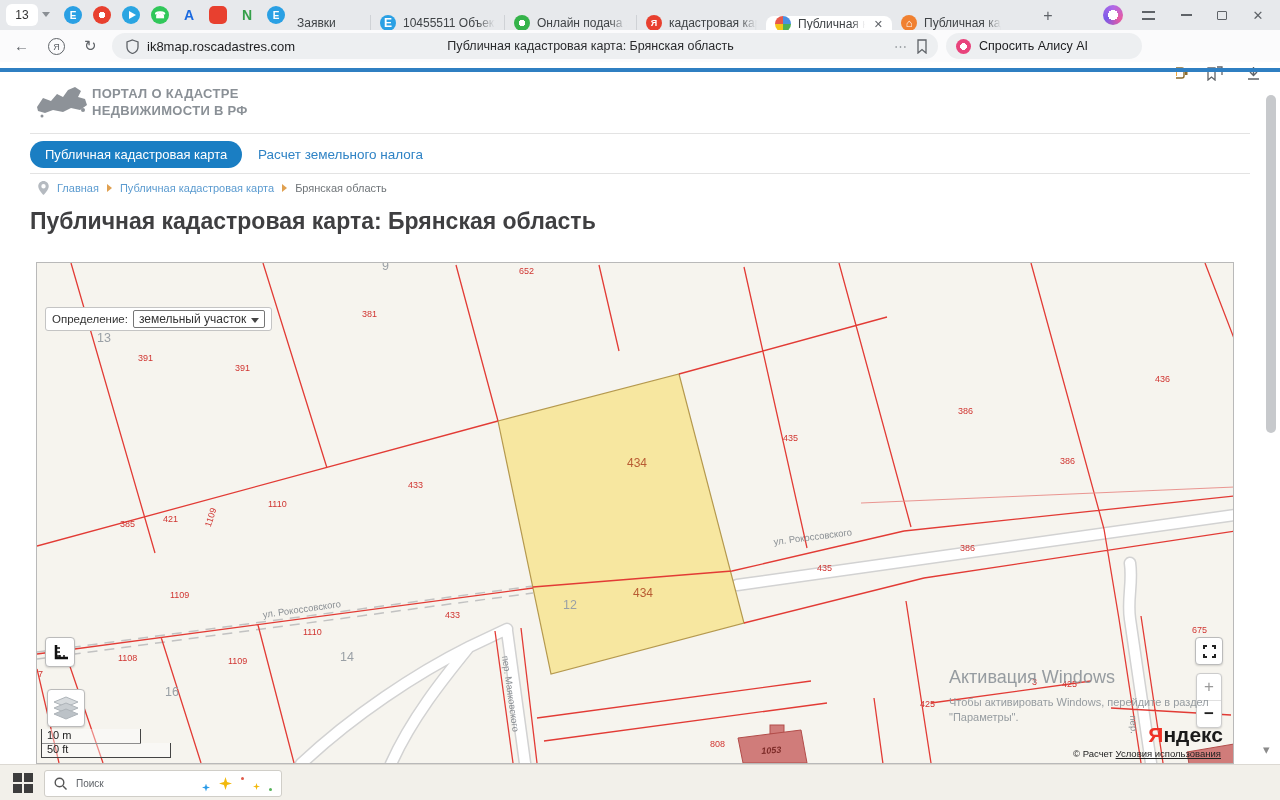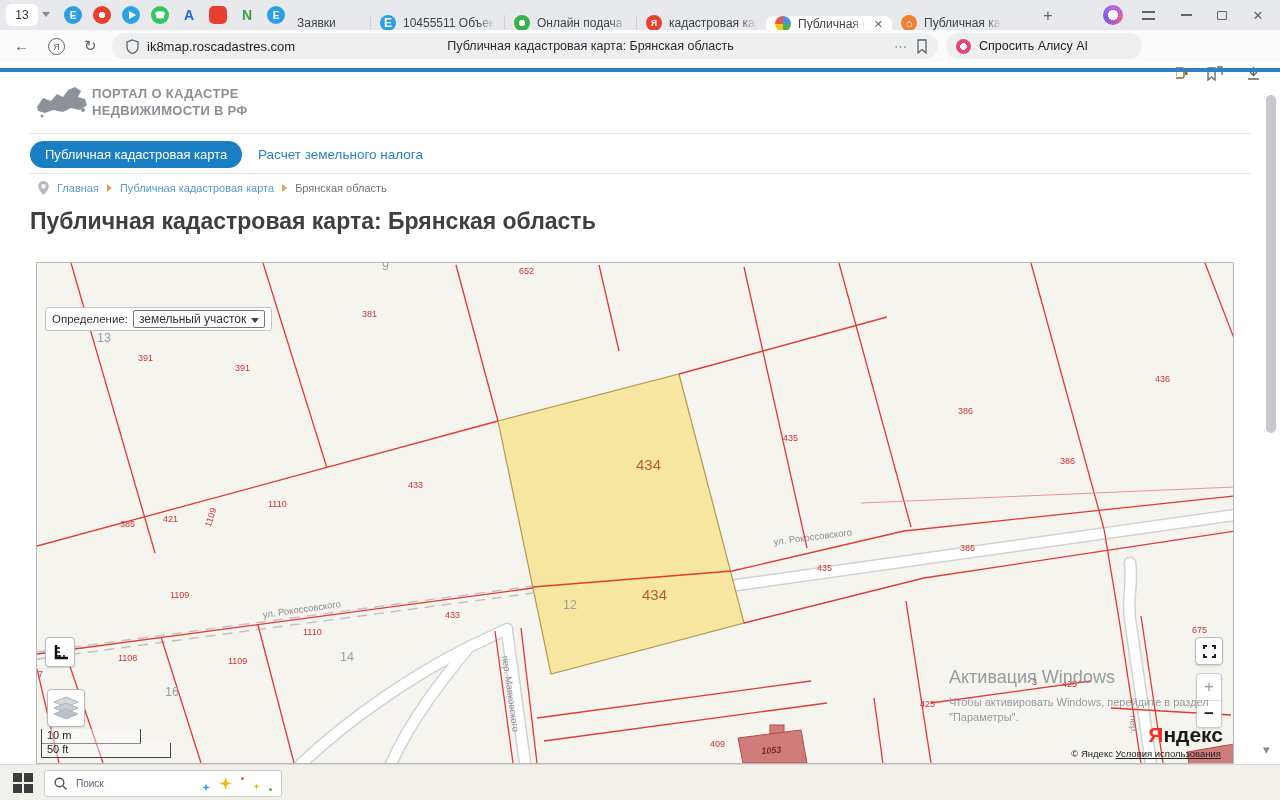--- a/index.html
+++ b/index.html
@@ -86,21 +86,21 @@
   #h1 { left:30px; top:146px; font-size:23px; font-weight:bold; color:#3f3f41; }
 
   
   #map { left:36px; top:200px; width:1198px; height:502px; background:#f6f4ee;
          border:1px solid #b9b9b9; overflow:hidden; }
   #mapsvg { left:0; top:0; }
   #etagi { left:450px; top:70px; font-size:125px; font-weight:bold; color:rgba(255,255,255,.6);
            letter-spacing:3px; pointer-events:none; }
   .ml { position:absolute; white-space:nowrap; transform-origin:left top; }
   .ml.red { color:#d03531; font-size:9px; }
-  .ml.red434 { color:#b85c33; font-size:15px;margin-left:9px; }
+  .ml.red434 { color:#b85c33; font-size:12px; }
   .ml.big { color:#9aa0a6; font-size:12.5px; }
   .ml.street { color:#8a8f94; font-size:9.5px; }
   .ml.bld { color:#7d2b28; font-size:9px; font-style:italic; font-weight:bold; }
   #searchpanel { left:10px; top:10px; width:222px; height:31px; background:#fff;
                  border:1px solid #9e9e9e; display:flex; align-items:center; padding:0 5px; gap:6px; }
   #kadinput { width:148px; height:21px; border:1px solid #8a8a8a; font-size:12.5px; padding:0 5px;
               font-family:"Liberation Sans",sans-serif; }
   #findbtn { width:55px; height:22px; background:#1478bd; color:#fff; border:none; border-radius:3px;
              font-size:12.5px; font-family:"Liberation Sans",sans-serif; }
   #defbox { left:8px; top:44px; height:24px; background:#fff; border:1px solid #c4c4c4; border-radius:3px;
@@ -314,21 +314,21 @@
         <span class="ml red" style="left: 133px; top: 327px;">1109</span>
         <span class="ml red" style="left: 81px; top: 390px;">1108</span>
         <span class="ml red" style="left: 191px; top: 393px;">1109</span>
         <span class="ml big" style="left: 128px; top: 422px;">16</span>
         <span class="ml big" style="left: 303px; top: 387px;">14</span>
         <span class="ml red" style="left: 1px; top: 406px;">7</span>
         <span class="ml red" style="left: 1155px; top: 362px;">675</span>
         <span class="ml red" style="left: 883px; top: 436px;">425</span>
         <span class="ml red" style="left: 995px; top: 414px;">3</span>
         <span class="ml red" style="left: 1025px; top: 416px;">425</span>
-        <span class="ml red" style="left: 673px; top: 476px;">409</span>
+        <span class="ml red" style="left: 673px; top: 476px;">808</span>
         <span class="ml bld" style="left: 724px; top: 483px; transform: rotate(-4deg);">1053</span>
         <span class="ml street" style="left: 225px; top: 346px; transform: rotate(-8deg);">ул. Рокоссовского</span>
         <span class="ml street" style="left: 736px; top: 273px; transform: rotate(-7deg);">ул. Рокоссовского</span>
         <span class="ml street" style="left: 474px; top: 392px; transform: rotate(82deg);">пер. Маяковского</span>
         <span class="ml street" style="left: 1102px; top: 452px; transform: rotate(87deg);">пер.</span>
       </div>
 
     <div class="abs" id="defbox">
       <span>Определение:</span>
       <span id="defsel">земельный участок</span>
@@ -362,21 +362,21 @@
       <div id="zminus">−</div>
     </div>
 
     <div class="abs" id="activation">
       <div id="act1">Активация Windows</div>
       <div id="act2">Чтобы активировать Windows, перейдите в раздел</div>
       <div id="act3">"Параметры".</div>
     </div>
     <div class="abs" id="ylogo"><span class="ya">Я</span><span class="rest">ндекс</span></div>
     <div class="abs" id="attribution">
-      <span>© Яндекс</span>
+      <span>© Расчет</span>
       <span class="terms">Условия использования</span>
     </div>
   </div>
 </div>
 
 <div class="abs" id="scrollthumb"></div>
 <div class="abs" id="scrollarrow">▾</div>
 
 <div class="abs" id="taskbar">
   <svg class="abs" style="left:13px;top:8px" width="20" height="20" viewBox="0 0 20 20">

